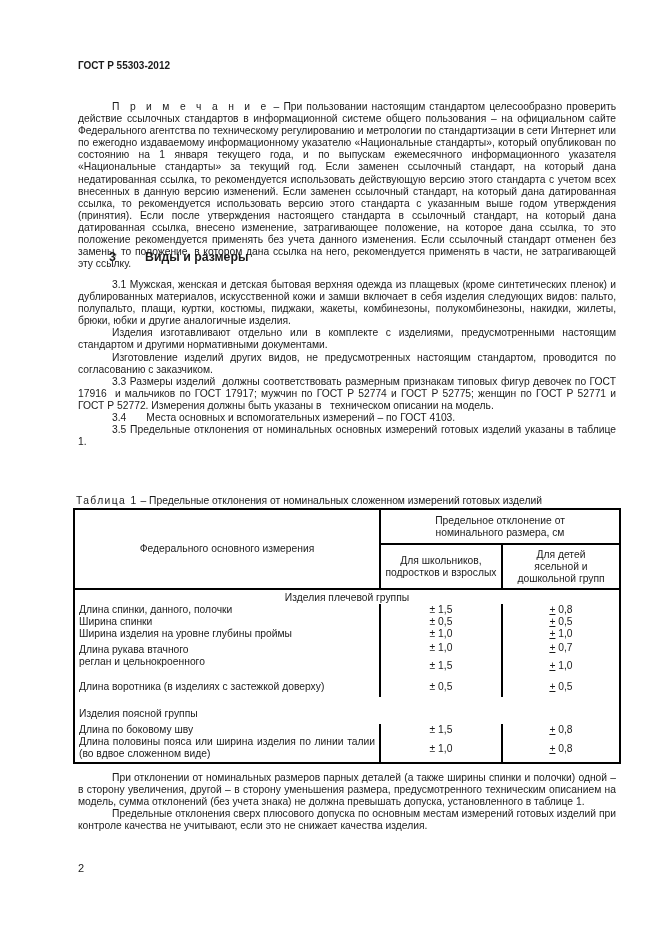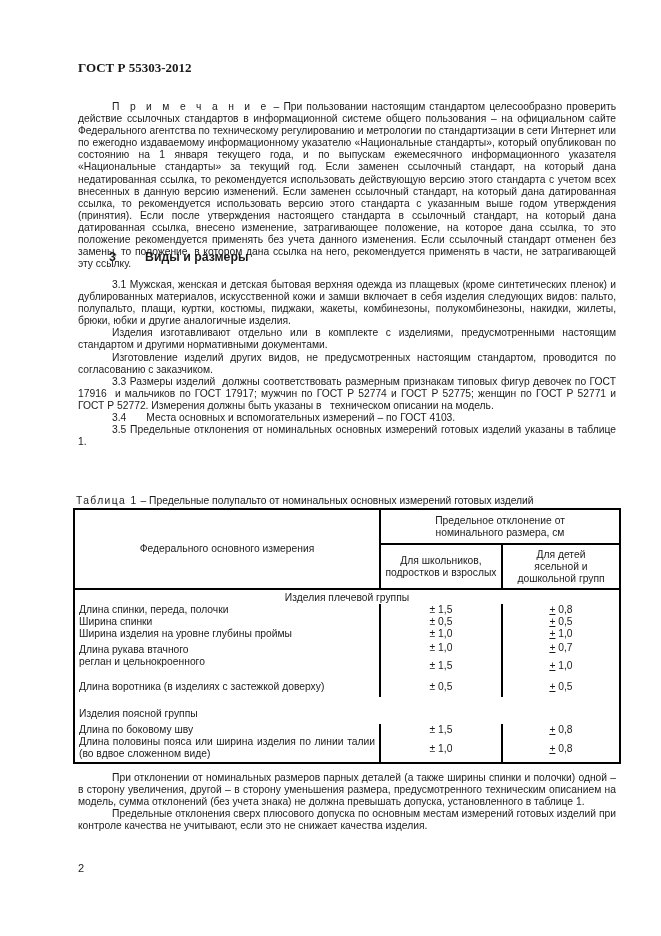--- a/index.html
+++ b/index.html
@@ -1,19 +1,19 @@
 <!DOCTYPE html>
 <html><head>
 <meta charset="utf-8">
 <style>
   html, body { margin: 0; padding: 0; background: #ffffff; }
   body { width: 661px; height: 936px; position: relative; overflow: hidden;
          font-family: "Liberation Sans", sans-serif; color: #1a1a1a; }
   .page { position: absolute; left: 0; top: 0; width: 661px; height: 936px; }
-  .hdr { position: absolute; left: 78px; top: 60px; font-weight: bold; font-size: 13px; font-family: Liberation Serif, serif; }
+  .hdr { position: absolute; left: 78px; top: 60px; font-weight: bold; font-size: 10px; }
   .para { position: absolute; left: 78px; width: 538px; font-size: 10.3px; line-height: 12.1px;
           text-align: justify; }
   .para p { margin: 0; text-indent: 34px; text-align: justify; }
   .note { top: 101px; }
   .spaced { letter-spacing: 3.2px; }
   .sec { position: absolute; left: 109px; top: 250px; font-size: 12.3px; font-weight: bold; }
   .sec .num { display: inline-block; width: 36px; }
   .body1 { top: 279px; }
   .cap { position: absolute; left: 76px; top: 495px; font-size: 10.3px; white-space: nowrap; }
   .cap .t { letter-spacing: 1.4px; }
@@ -48,39 +48,39 @@
   <div class="para body1">
     <p> 3.1 Мужская, женская и детская бытовая верхняя одежда из плащевых (кроме синтетических пленок) и дублированных материалов, искусственной кожи и замши включает в себя изделия следующих видов: пальто, полупальто, плащи, куртки, костюмы, пиджаки, жакеты, комбинезоны, полукомбинезоны, накидки, жилеты, брюки, юбки и другие аналогичные изделия.</p>
     <p>Изделия изготавливают отдельно или в комплекте с изделиями, предусмотренными настоящим стандартом и другими нормативными документами.</p>
     <p>Изготовление изделий других видов, не предусмотренных настоящим стандартом, проводится по согласованию с заказчиком.</p>
     <p style="white-space:pre-wrap">3.3 Размеры изделий  должны соответствовать размерным признакам типовых фигур девочек по ГОСТ 17916  и мальчиков по ГОСТ 17917; мужчин по ГОСТ Р 52774 и ГОСТ Р 52775; женщин по ГОСТ Р 52771 и ГОСТ Р 52772. Измерения должны быть указаны в   техническом описании на модель.</p>
     <p style="white-space:pre-wrap">3.4       Места основных и вспомогательных измерений – по ГОСТ 4103.</p>
     <p>3.5 Предельные отклонения от номинальных основных измерений готовых изделий указаны в таблице 1.</p>
   </div>
 
   <div class="cap">
-    <span class="t">Таблица  1</span><span> –  Предельные полупальто от номинальных основных измерений готовых изделий</span>
+    <span class="t">Таблица  1</span><span> –  Предельные отклонения от номинальных сложенном измерений готовых изделий</span>
   </div>
 
   <table class="t1">
     <tbody>
         <tr class="h1">
       <td class="c1" rowspan="2" style="height:76px">Федерального основного измерения</td>
       <td colspan="2" style="height:29px;padding:2px 30px">Предельное отклонение от номинального размера, см</td>
     </tr>
     <tr class="h2">
       <td class="c2" style="height:43px">Для школьников, подростков и взрослых</td>
       <td class="c3" style="padding:0 10px">Для детей ясельной и дошкольной групп</td>
     </tr>
 
     <tr class="grp">
       <td colspan="3">Изделия плечевой группы</td>
     </tr>
     <tr>
-      <td class="c1">Длина спинки, переда, полочки</td>
+      <td class="c1">Длина спинки, данного, полочки</td>
       <td class="c2">± 1,5</td>
       <td class="c3"><span class="pm2">+</span><span> 0,8</span></td>
     </tr>
     <tr>
       <td class="c1">Ширина спинки</td>
       <td class="c2">± 0,5</td>
       <td class="c3"><span class="pm2">+</span><span> 0,5</span></td>
     </tr>
     <tr>
       <td class="c1">Ширина изделия на уровне глубины проймы</td>

